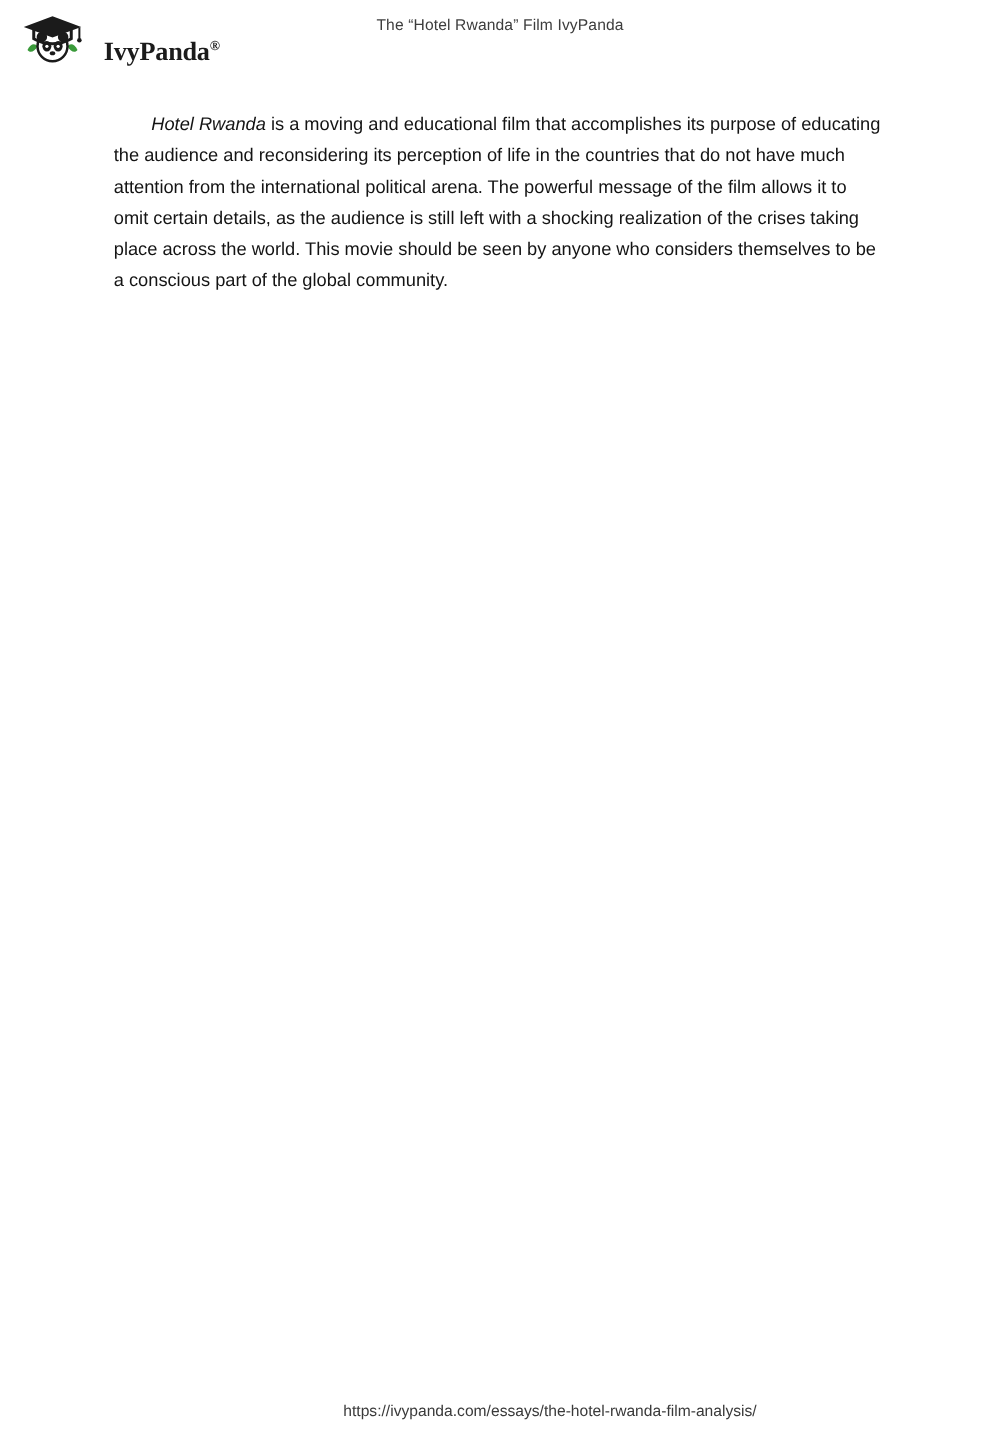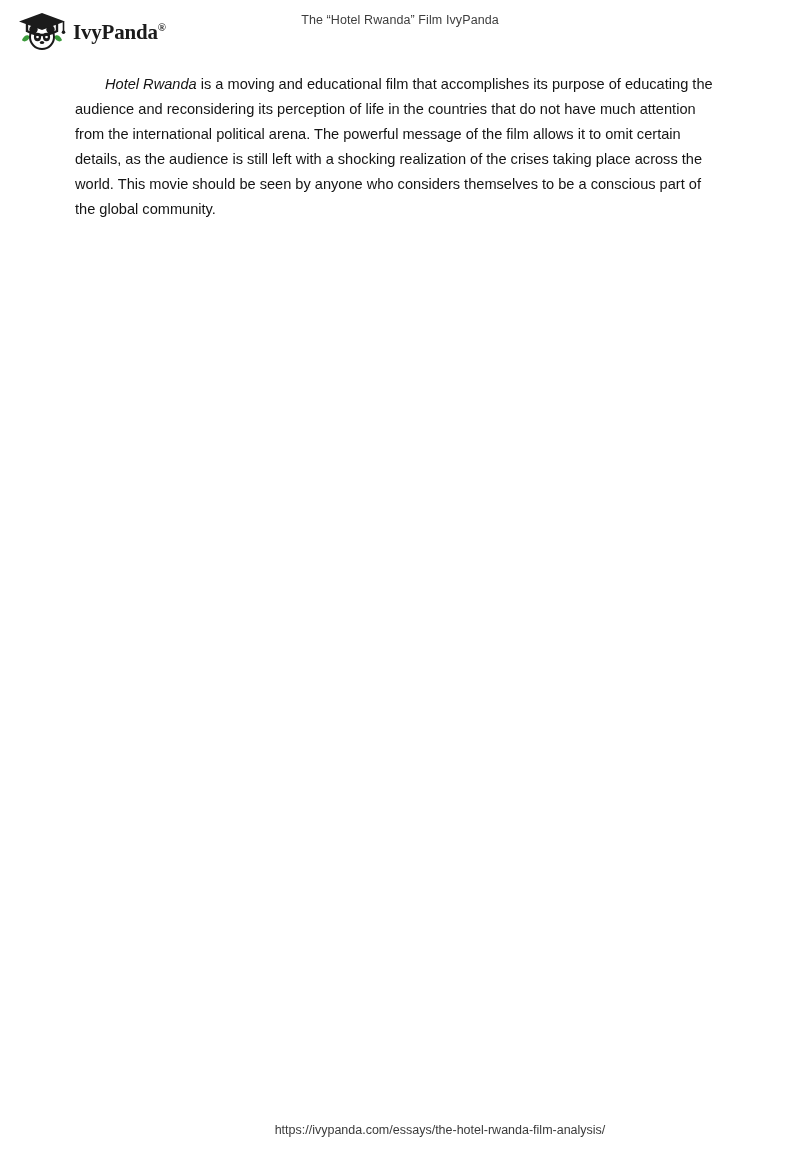--- a/index.html
+++ b/index.html
@@ -29,22 +29,22 @@
     left: 0;
     width: 800px;
     height: 60px;
   }
 
   .brand {
     position: absolute;
     left: 18px;
     top: 10px;
     display: flex;
-    align-items: center;
-    gap: 7px;
+    align-items: flex-end;
+    gap: 17px;
   }
 
   .brand-logo {
     width: 48px;
     height: 44px;
     display: block;
   }
 
   .brand-name {
     font-family: "Liberation Serif", serif;
@@ -82,21 +82,21 @@
     width: 648px;
   }
 
   .paragraph {
     font-family: "Liberation Sans", sans-serif;
     font-size: 14.6px;
     line-height: 25px;
     color: #141414;
     text-align: left;
     text-indent: 30px;
-    margin: 0;
+    margin: 16px;
   }
 
   .paragraph em {
     font-style: italic;
   }
 
   
   .footer {
     position: absolute;
     left: 0;

